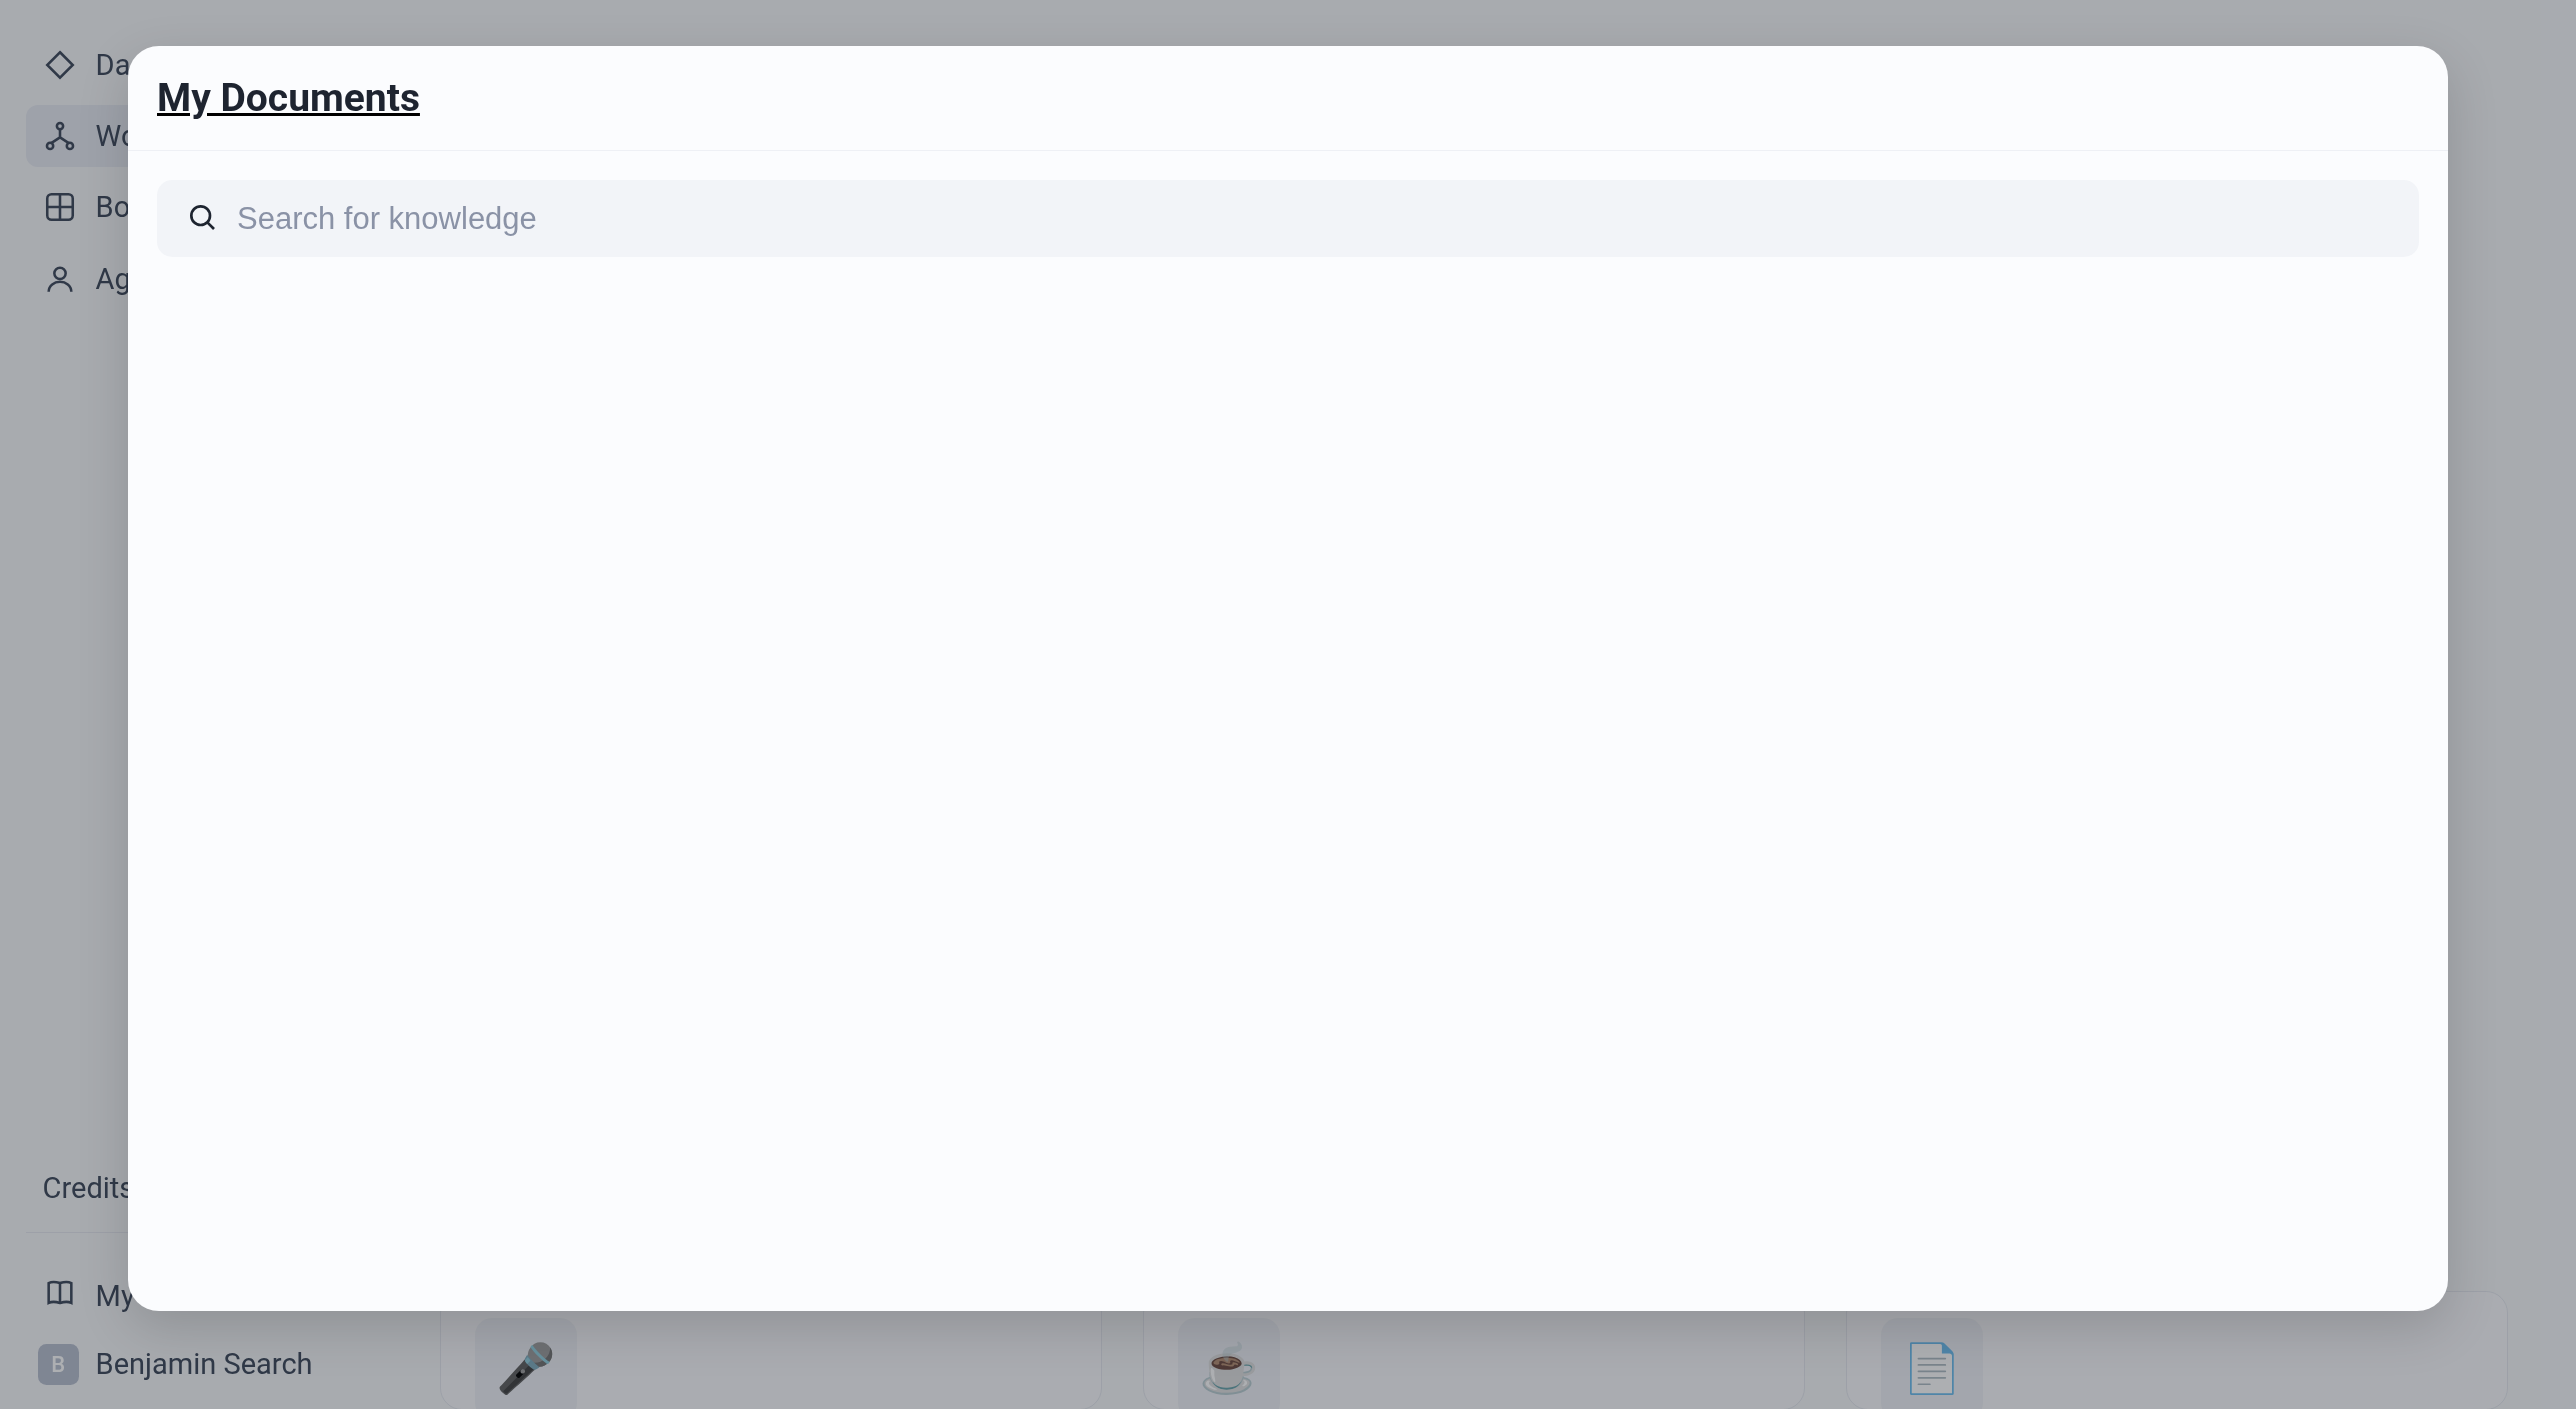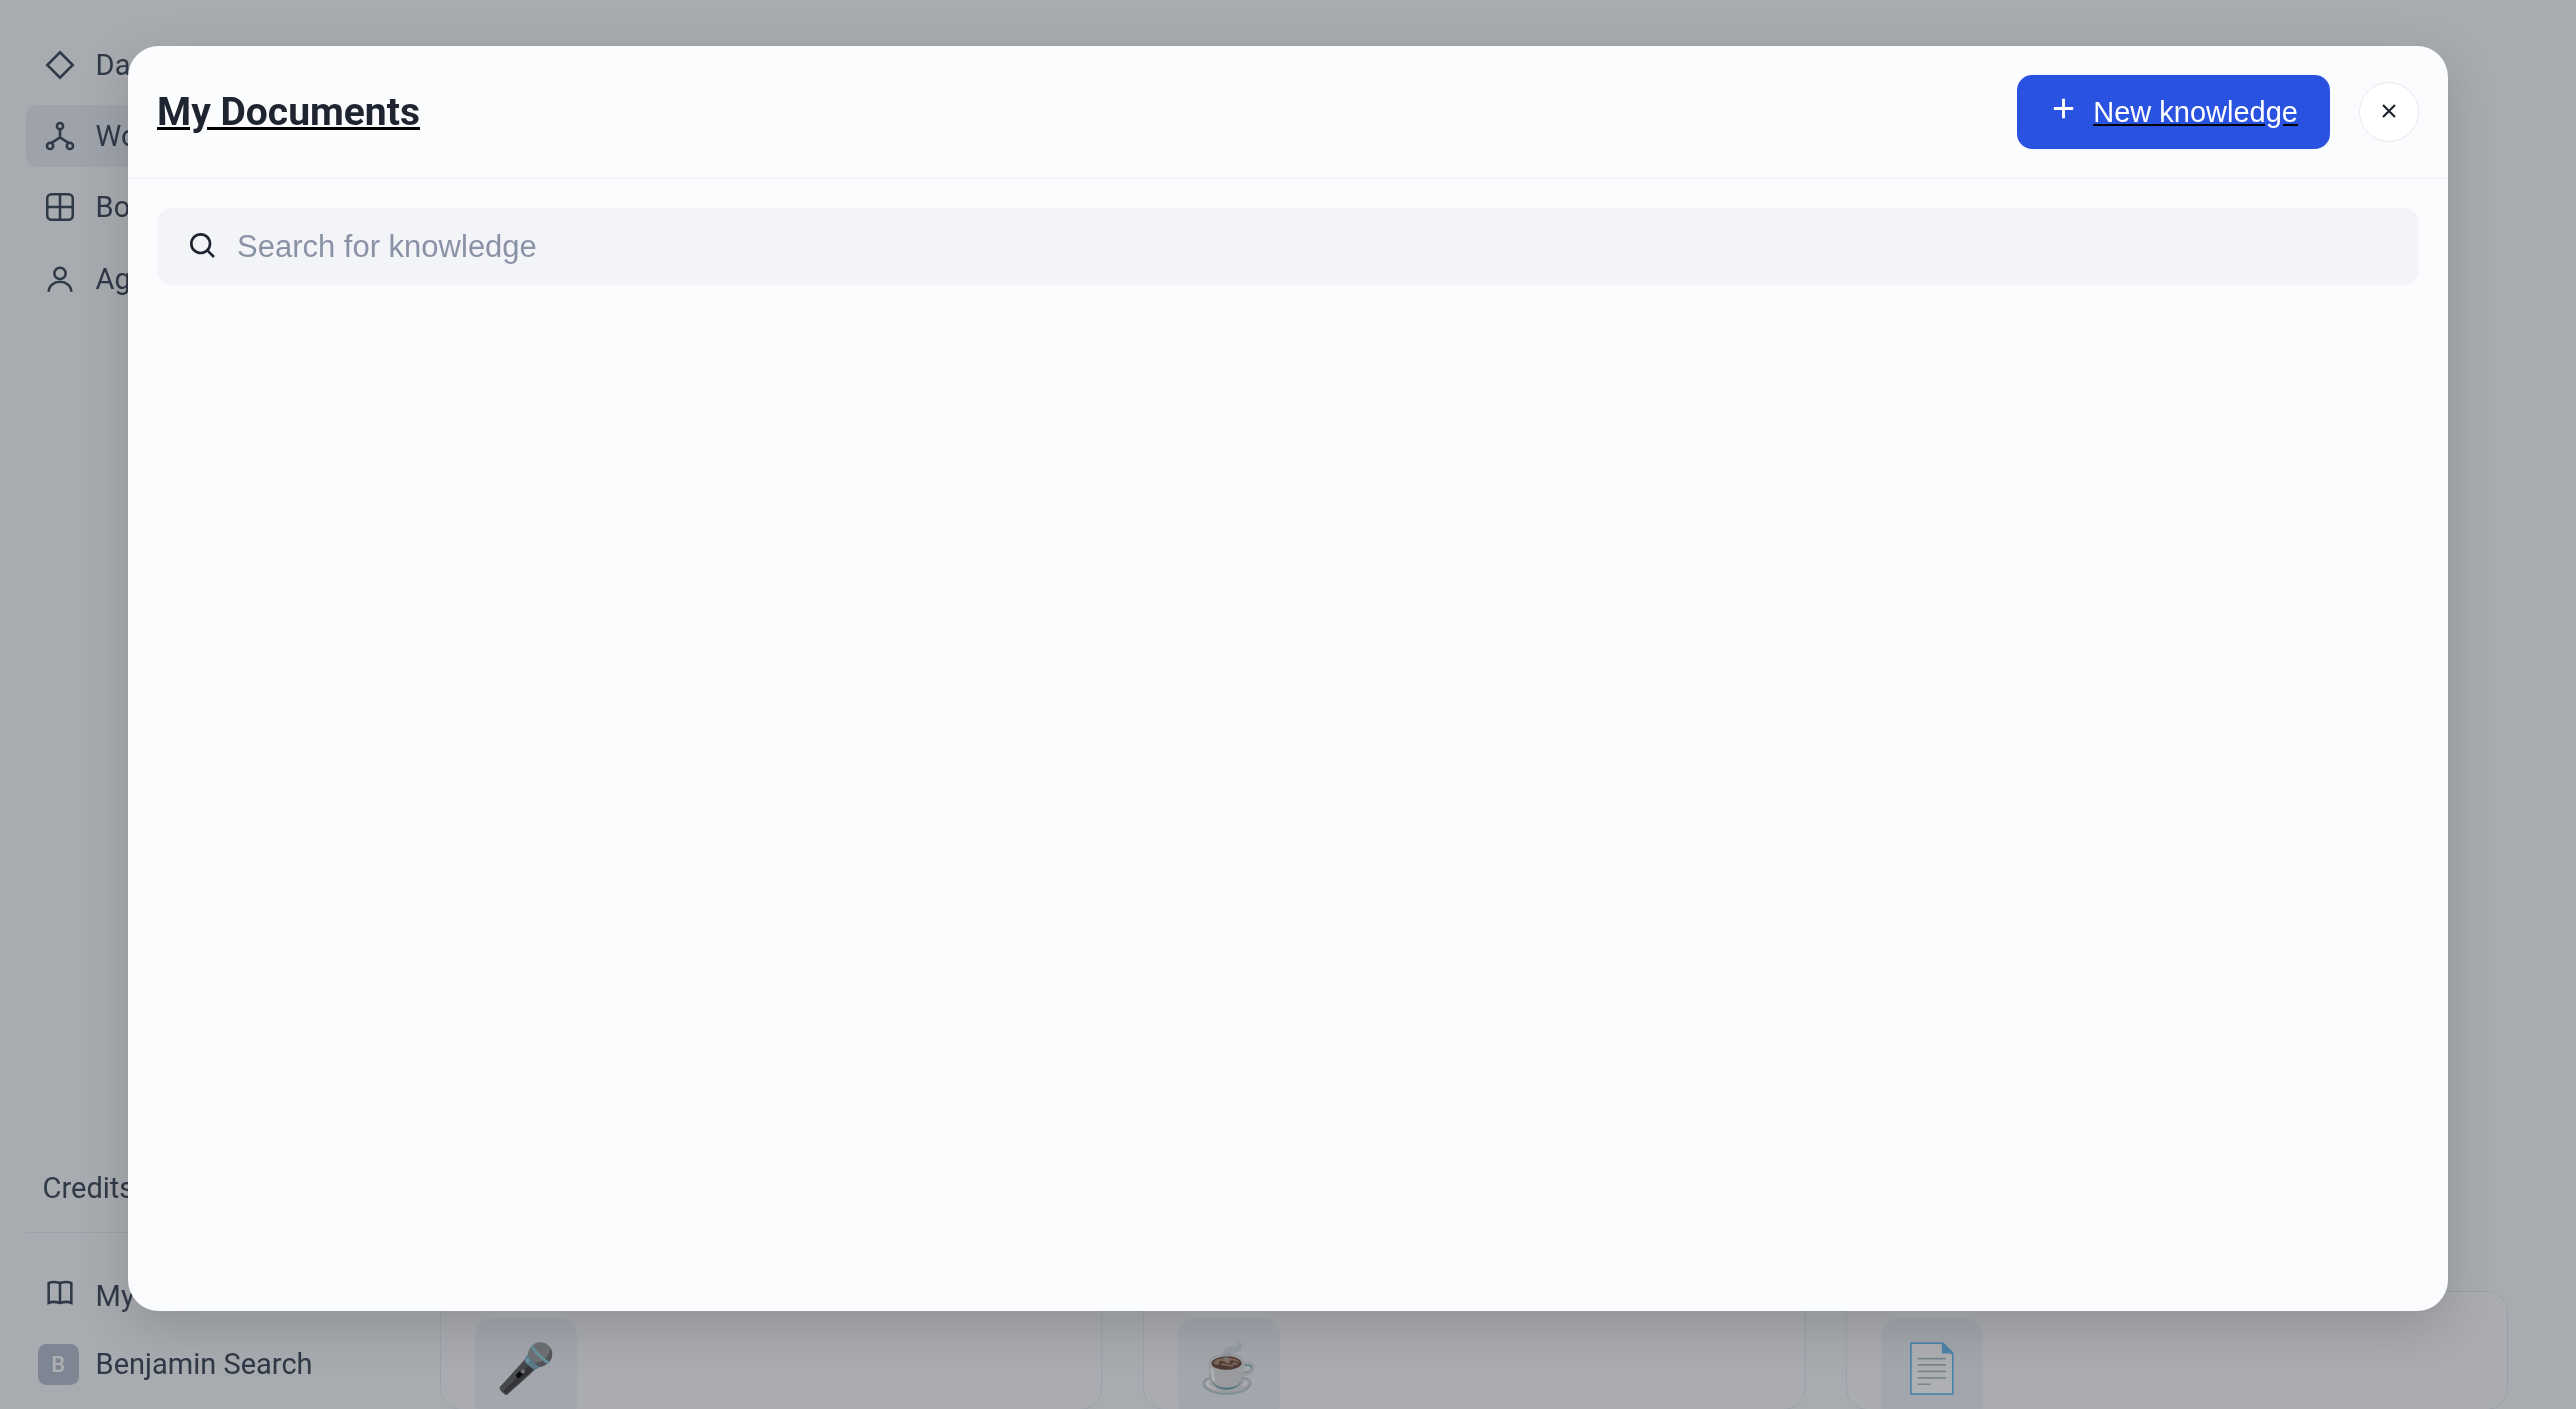--- a/index.html
+++ b/index.html
@@ -373,37 +373,20 @@
       </div>
     </div>
   </main>
 </div>
 
 <div class="overlay"></div>
 
 <div class="modal">
   <div class="modal-header">
     <h1 class="modal-title">My Documents</h1>
-    <div class="modal-header-right">
-      <button class="new-btn">
-        <span>
-          <svg viewBox="0 0 24 24">
-              <path d="M12 4 V20 M4 12 H20"></path>
-            </svg>
-        </span>
-        <span>New knowledge</span>
-      </button>
-      <button class="close-btn">
-        <span>
-          <svg viewBox="0 0 24 24">
-              <path d="M6 6 L18 18 M18 6 L6 18"></path>
-            </svg>
-        </span>
-      </button>
-    </div>
   </div>
   <div class="modal-body">
     <div class="search-bar">
       <span>
         <svg viewBox="0 0 24 24">
             <circle cx="11" cy="11" r="7"></circle>
             <path d="M21 21 L16.2 16.2"></path>
           </svg>
       </span>
       <input class="search-input" type="text" placeholder="Search for knowledge" style="">

